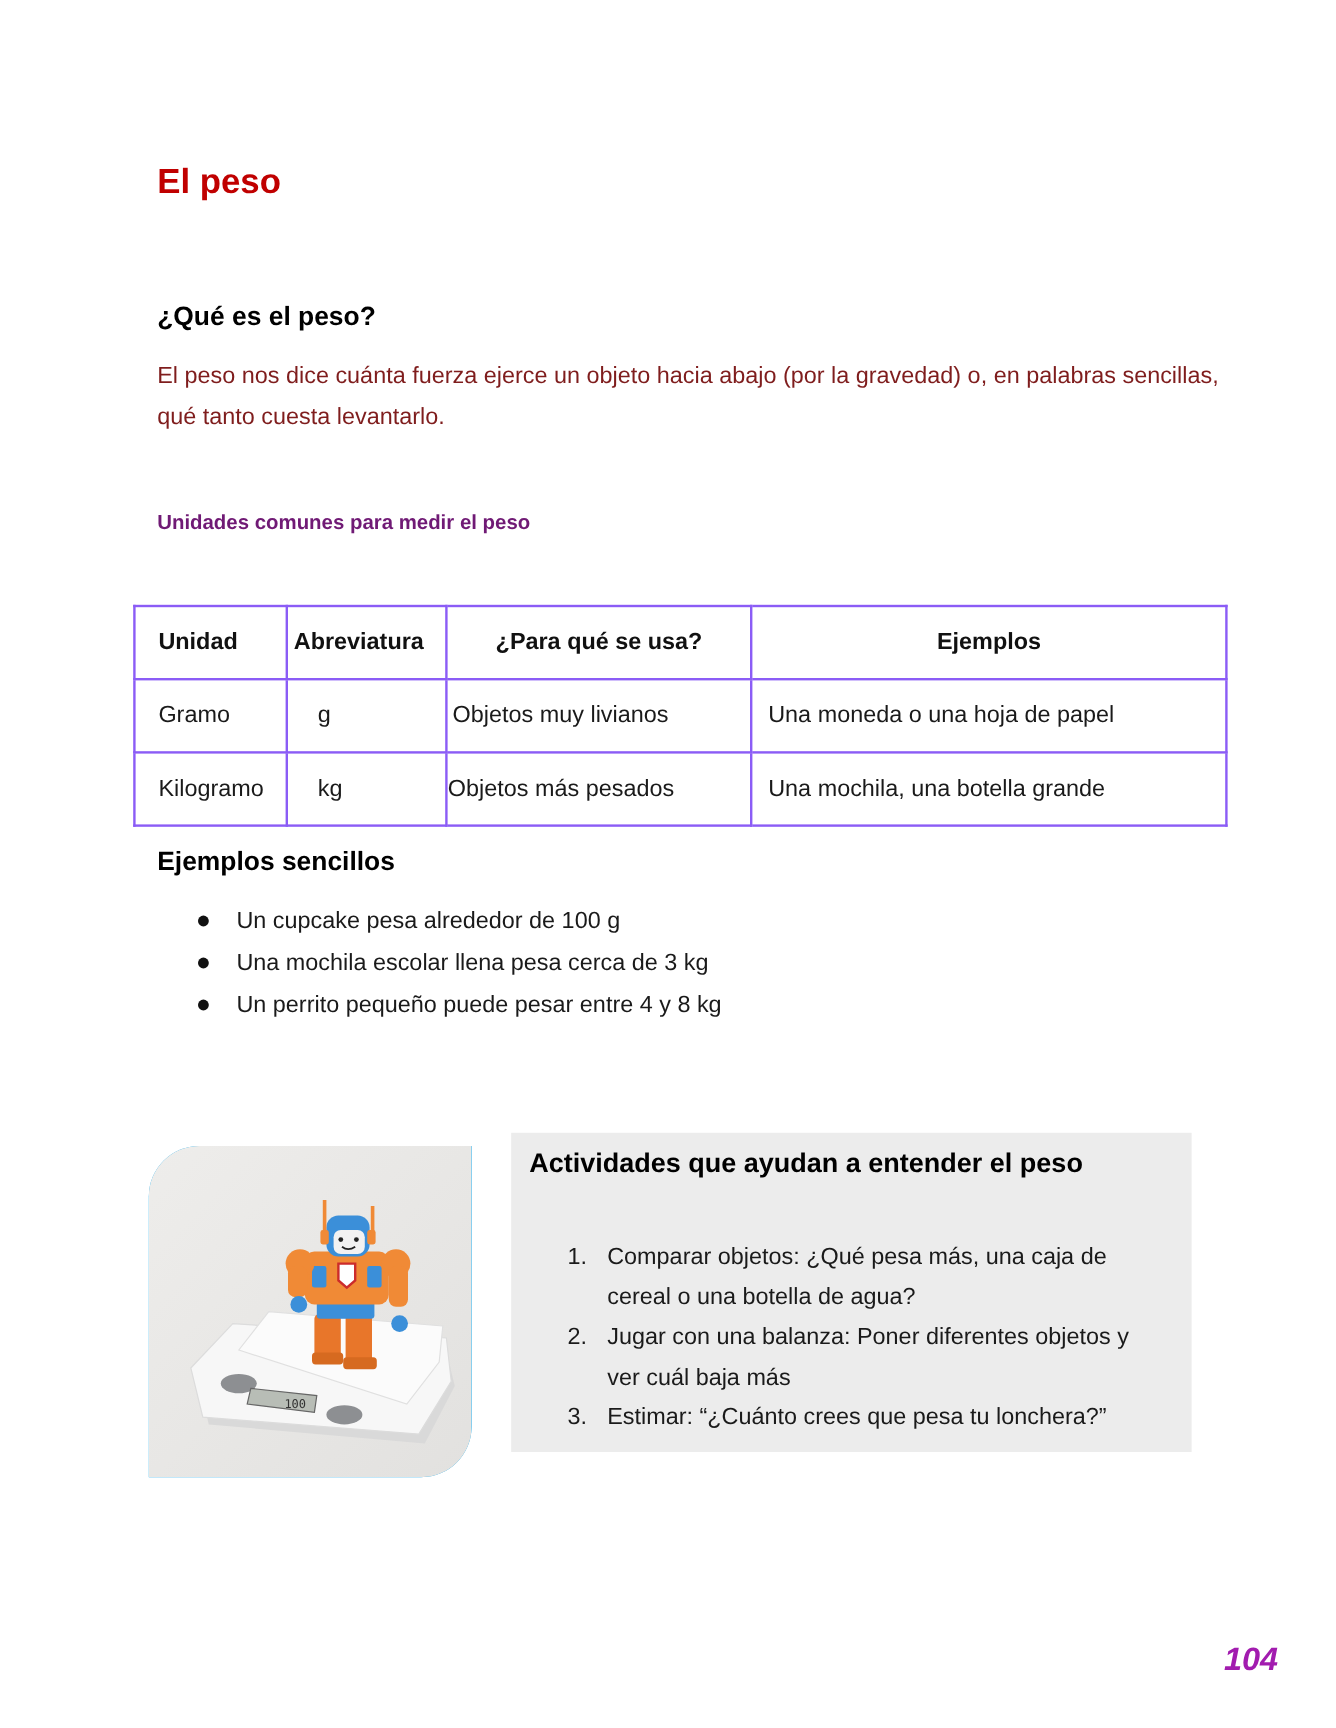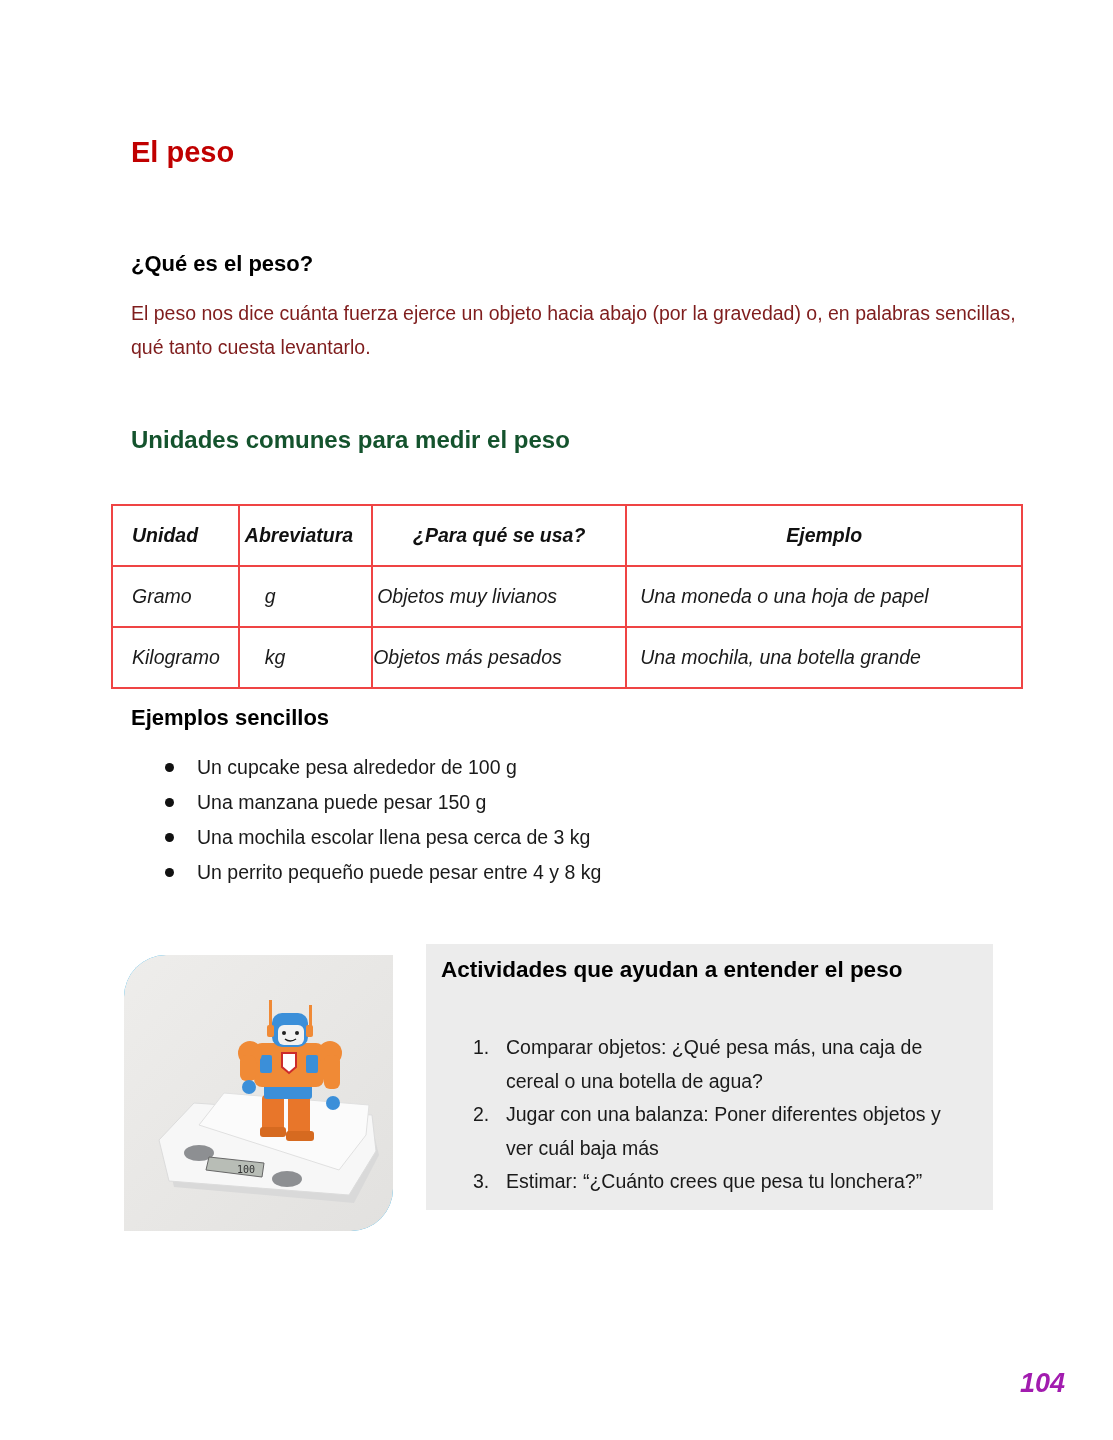--- a/index.html
+++ b/index.html
@@ -3,24 +3,24 @@
   <meta charset="utf-8">
   <style>
     * { box-sizing: border-box; margin: 0; padding: 0; }
     html, body { width: 1113px; height: 1440px; background: #ffffff; }
     body { position: relative; overflow: hidden; color: #111111; }
     .sans-b { font-family: "Liberation Sans", sans-serif; font-weight: bold; }
 
     #title { position: absolute; left: 131px; top: 136px; font-size: 29px; color: #c00000; }
     #h-que { position: absolute; left: 131px; top: 251px; font-size: 22px; color: #000; }
     #intro { position: absolute; left: 131px; top: 296px; width: 900px; font-size: 19.5px; line-height: 34px; color: #7f1d1d; font-family: "Liberation Sans", sans-serif; }
-    #h-units { position: absolute; left: 131px; top: 426px; font-size: 24px; color: #14532d; }
+    #h-units { position: absolute; left: 131px; top: 426px; font-size: 17px; color: #701a75; }
 
     #units-table { position: absolute; left: 111px; top: 504px; border-collapse: collapse; font-family: "Liberation Sans", sans-serif; font-size: 19.5px; color: #1a1a1a; }
-    #units-table td, #units-table th { border: 2px solid #ef4444; height: 49px; padding: 18px; vertical-align: middle; white-space: nowrap; font-style: italic; }
+    #units-table td, #units-table th { border: 2px solid #8b5cf6; height: 49px; padding: 18px; vertical-align: middle; white-space: nowrap; }
     #units-table th { font-weight: bold; color: #111; }
     #units-table .c1 { width: 125px; padding-left: 19px; text-align: left; }
     #units-table .c2 { width: 132px; padding-left: 5px; text-align: left; }
     #units-table .c2v { padding-left: 25px; }
     #units-table .c3 { width: 254px; text-align: center; }
     #units-table .c3v { text-align: left; padding-left: 4px; }
     #units-table .c4 { width: 396px; text-align: center; }
     #units-table .c4v { text-align: left; padding-left: 13px; }
     #units-table tr.last td { height: 59px; margin-left: 48px; }
 
@@ -48,41 +48,40 @@
 <p id="intro">El peso nos dice cuánta fuerza ejerce un objeto hacia abajo (por la gravedad) o, en palabras sencillas, qué tanto cuesta levantarlo.</p>
 
 <h2 id="h-units" class="sans-b">Unidades comunes para medir el peso</h2>
 
 <table id="units-table">
   <tbody>
       <tr>
     <th class="c1">Unidad</th>
     <th class="c2">Abreviatura</th>
     <th class="c3">¿Para qué se usa?</th>
-    <th class="c4">Ejemplo</th>
+    <th class="c4">Ejemplos</th>
   </tr>
   <tr>
     <td class="c1">Gramo</td>
     <td class="c2 c2v">g</td>
     <td class="c3 c3v">Objetos muy livianos</td>
     <td class="c4 c4v">Una moneda o una hoja de papel</td>
   </tr>
   <tr class="last">
     <td class="c1">Kilogramo</td>
     <td class="c2 c2v">kg</td>
     <td class="c3 c3v" style="padding-left:0">Objetos más pesados</td>
     <td class="c4 c4v">Una mochila, una botella grande</td>
   </tr>
 </tbody>
   </table>
 
 <h2 id="h-examples" class="sans-b">Ejemplos sencillos</h2>
 <ul id="examples">
   <li><span class="bullet"></span><span>Un cupcake pesa alrededor de 100 g</span></li>
-  <li><span class="bullet"></span><span>Una manzana puede pesar 150 g</span></li>
   <li><span class="bullet"></span><span>Una mochila escolar llena pesa cerca de 3 kg</span></li>
   <li><span class="bullet"></span><span>Un perrito pequeño puede pesar entre 4 y 8 kg</span></li>
 </ul>
 
 <div id="photo" title="Orange and blue toy robot standing on a white digital kitchen scale">
   <svg width="269" height="276" viewBox="0 0 269 276">
     <defs>
       <linearGradient id="bg" x1="0" y1="0" x2="1" y2="1">
         <stop offset="0" stop-color="#eeedeb"></stop>
         <stop offset="1" stop-color="#e2e1df"></stop>

